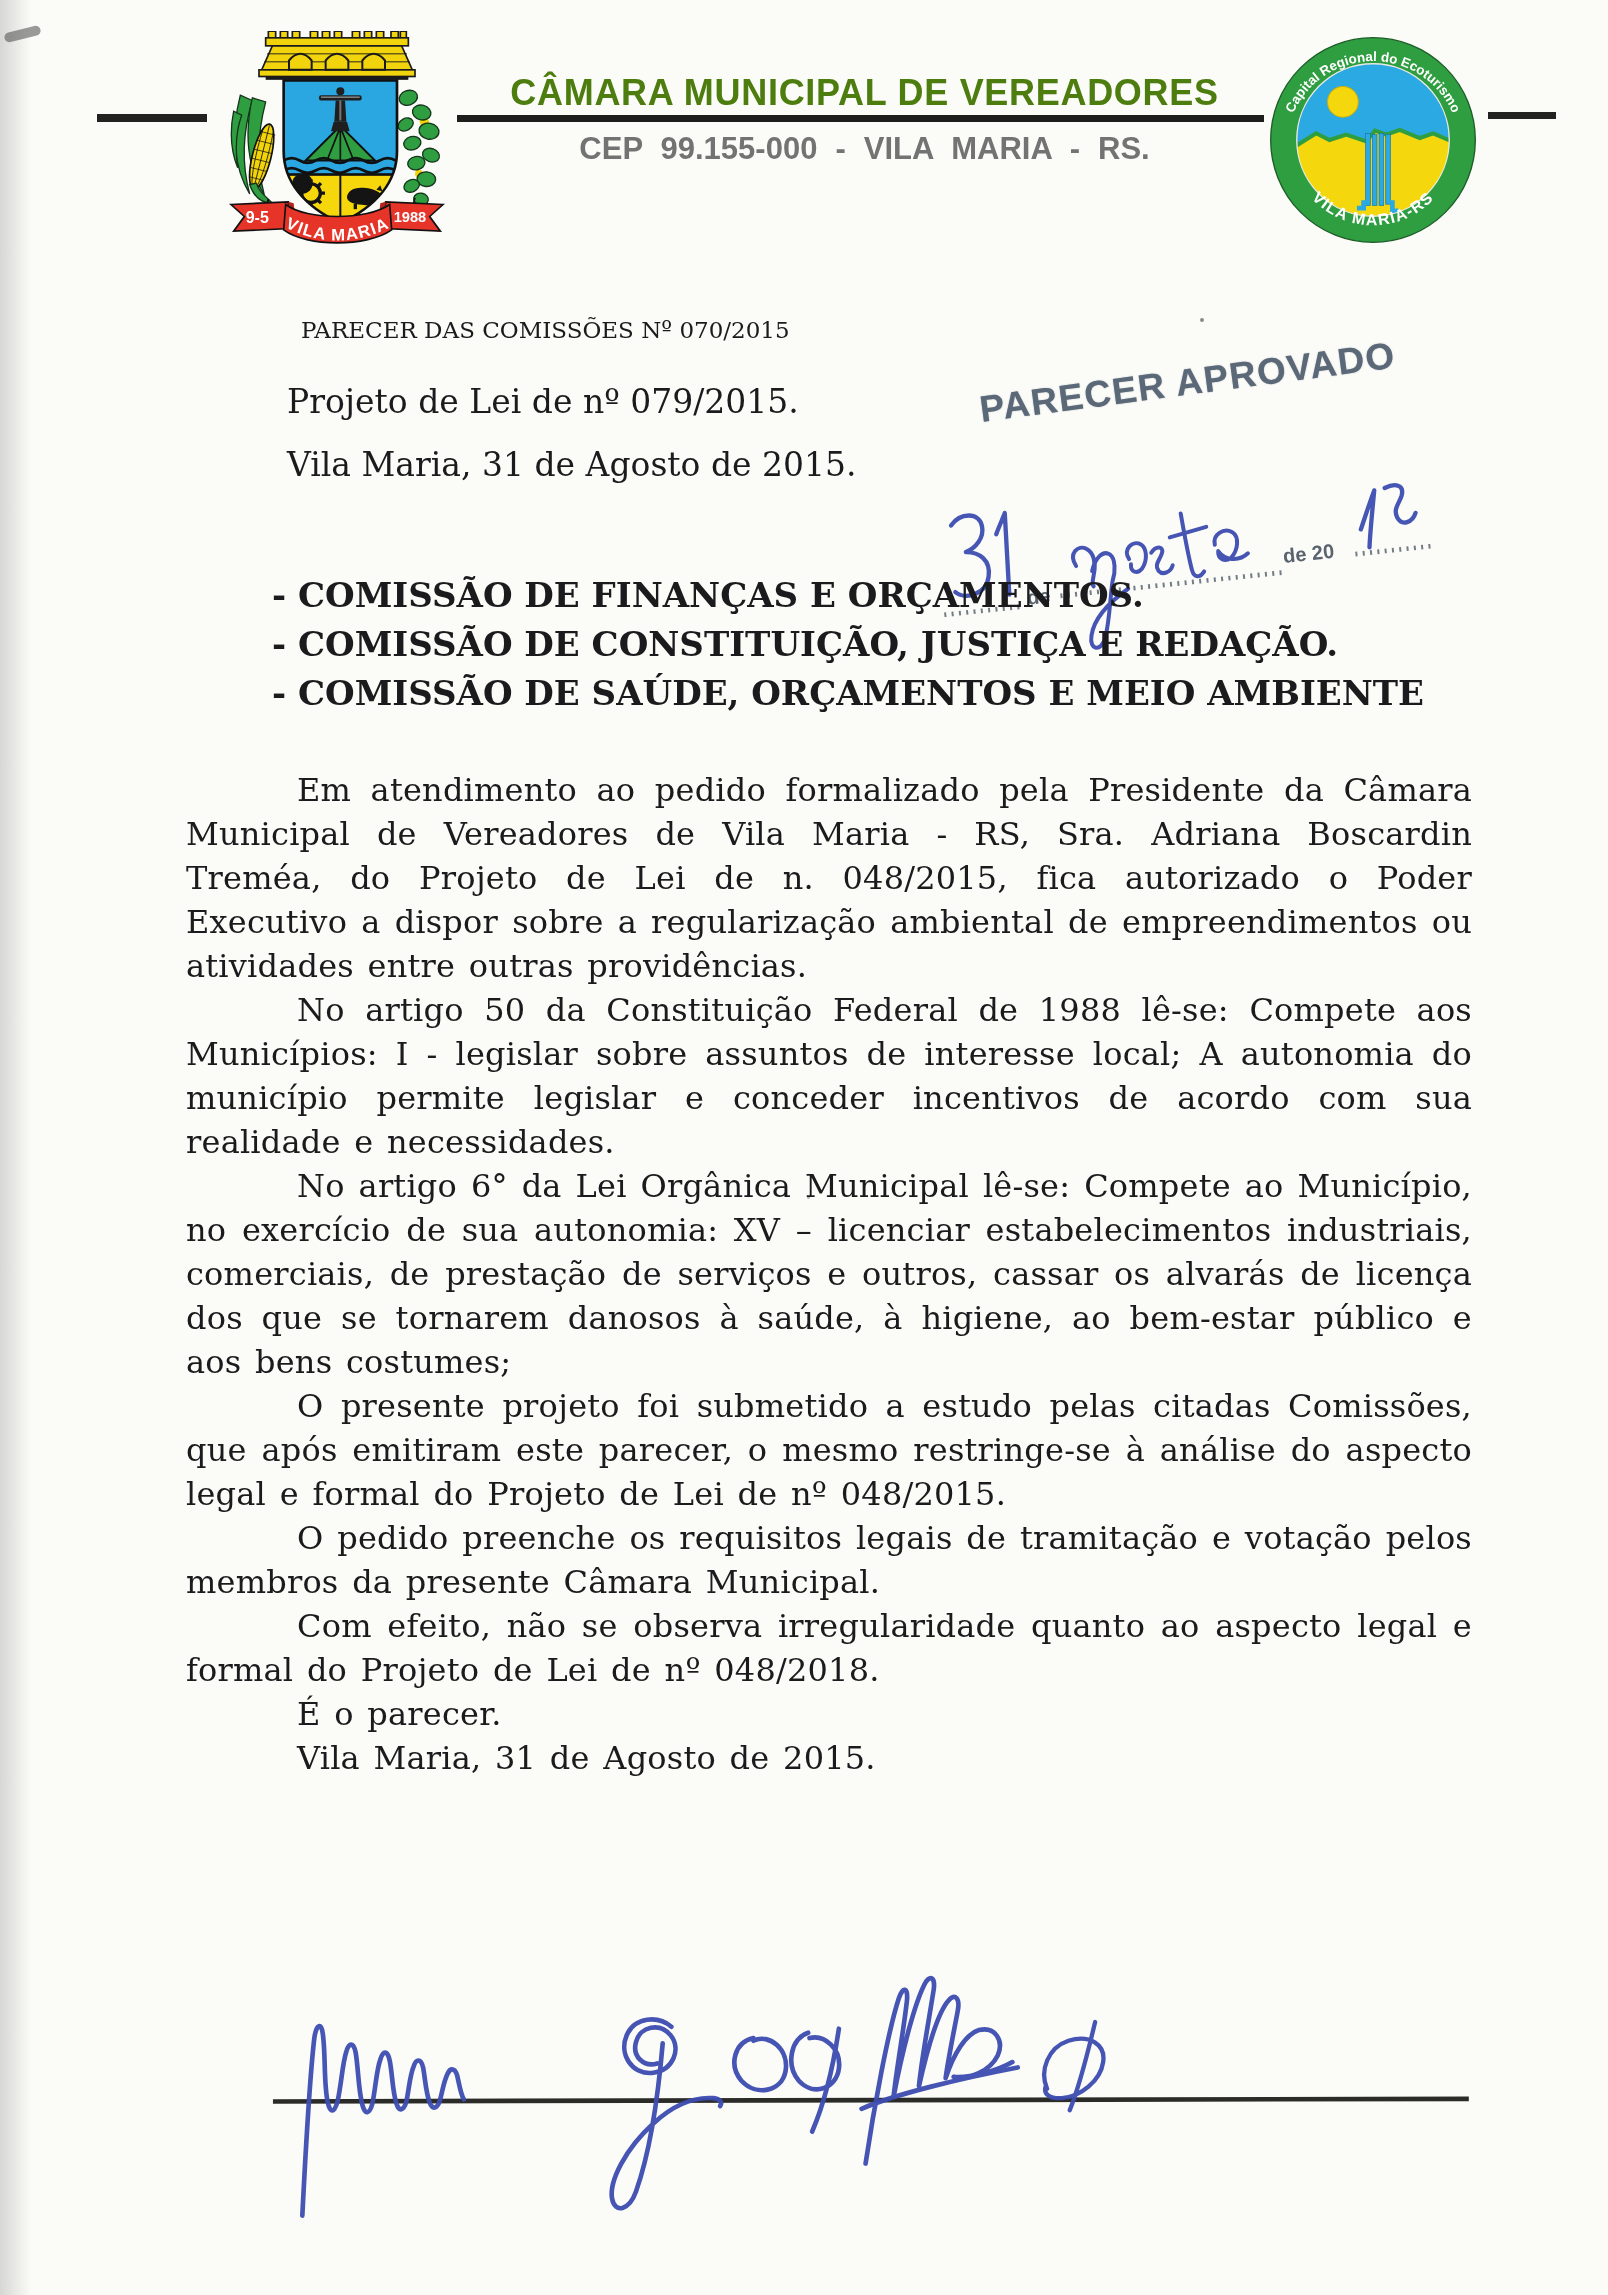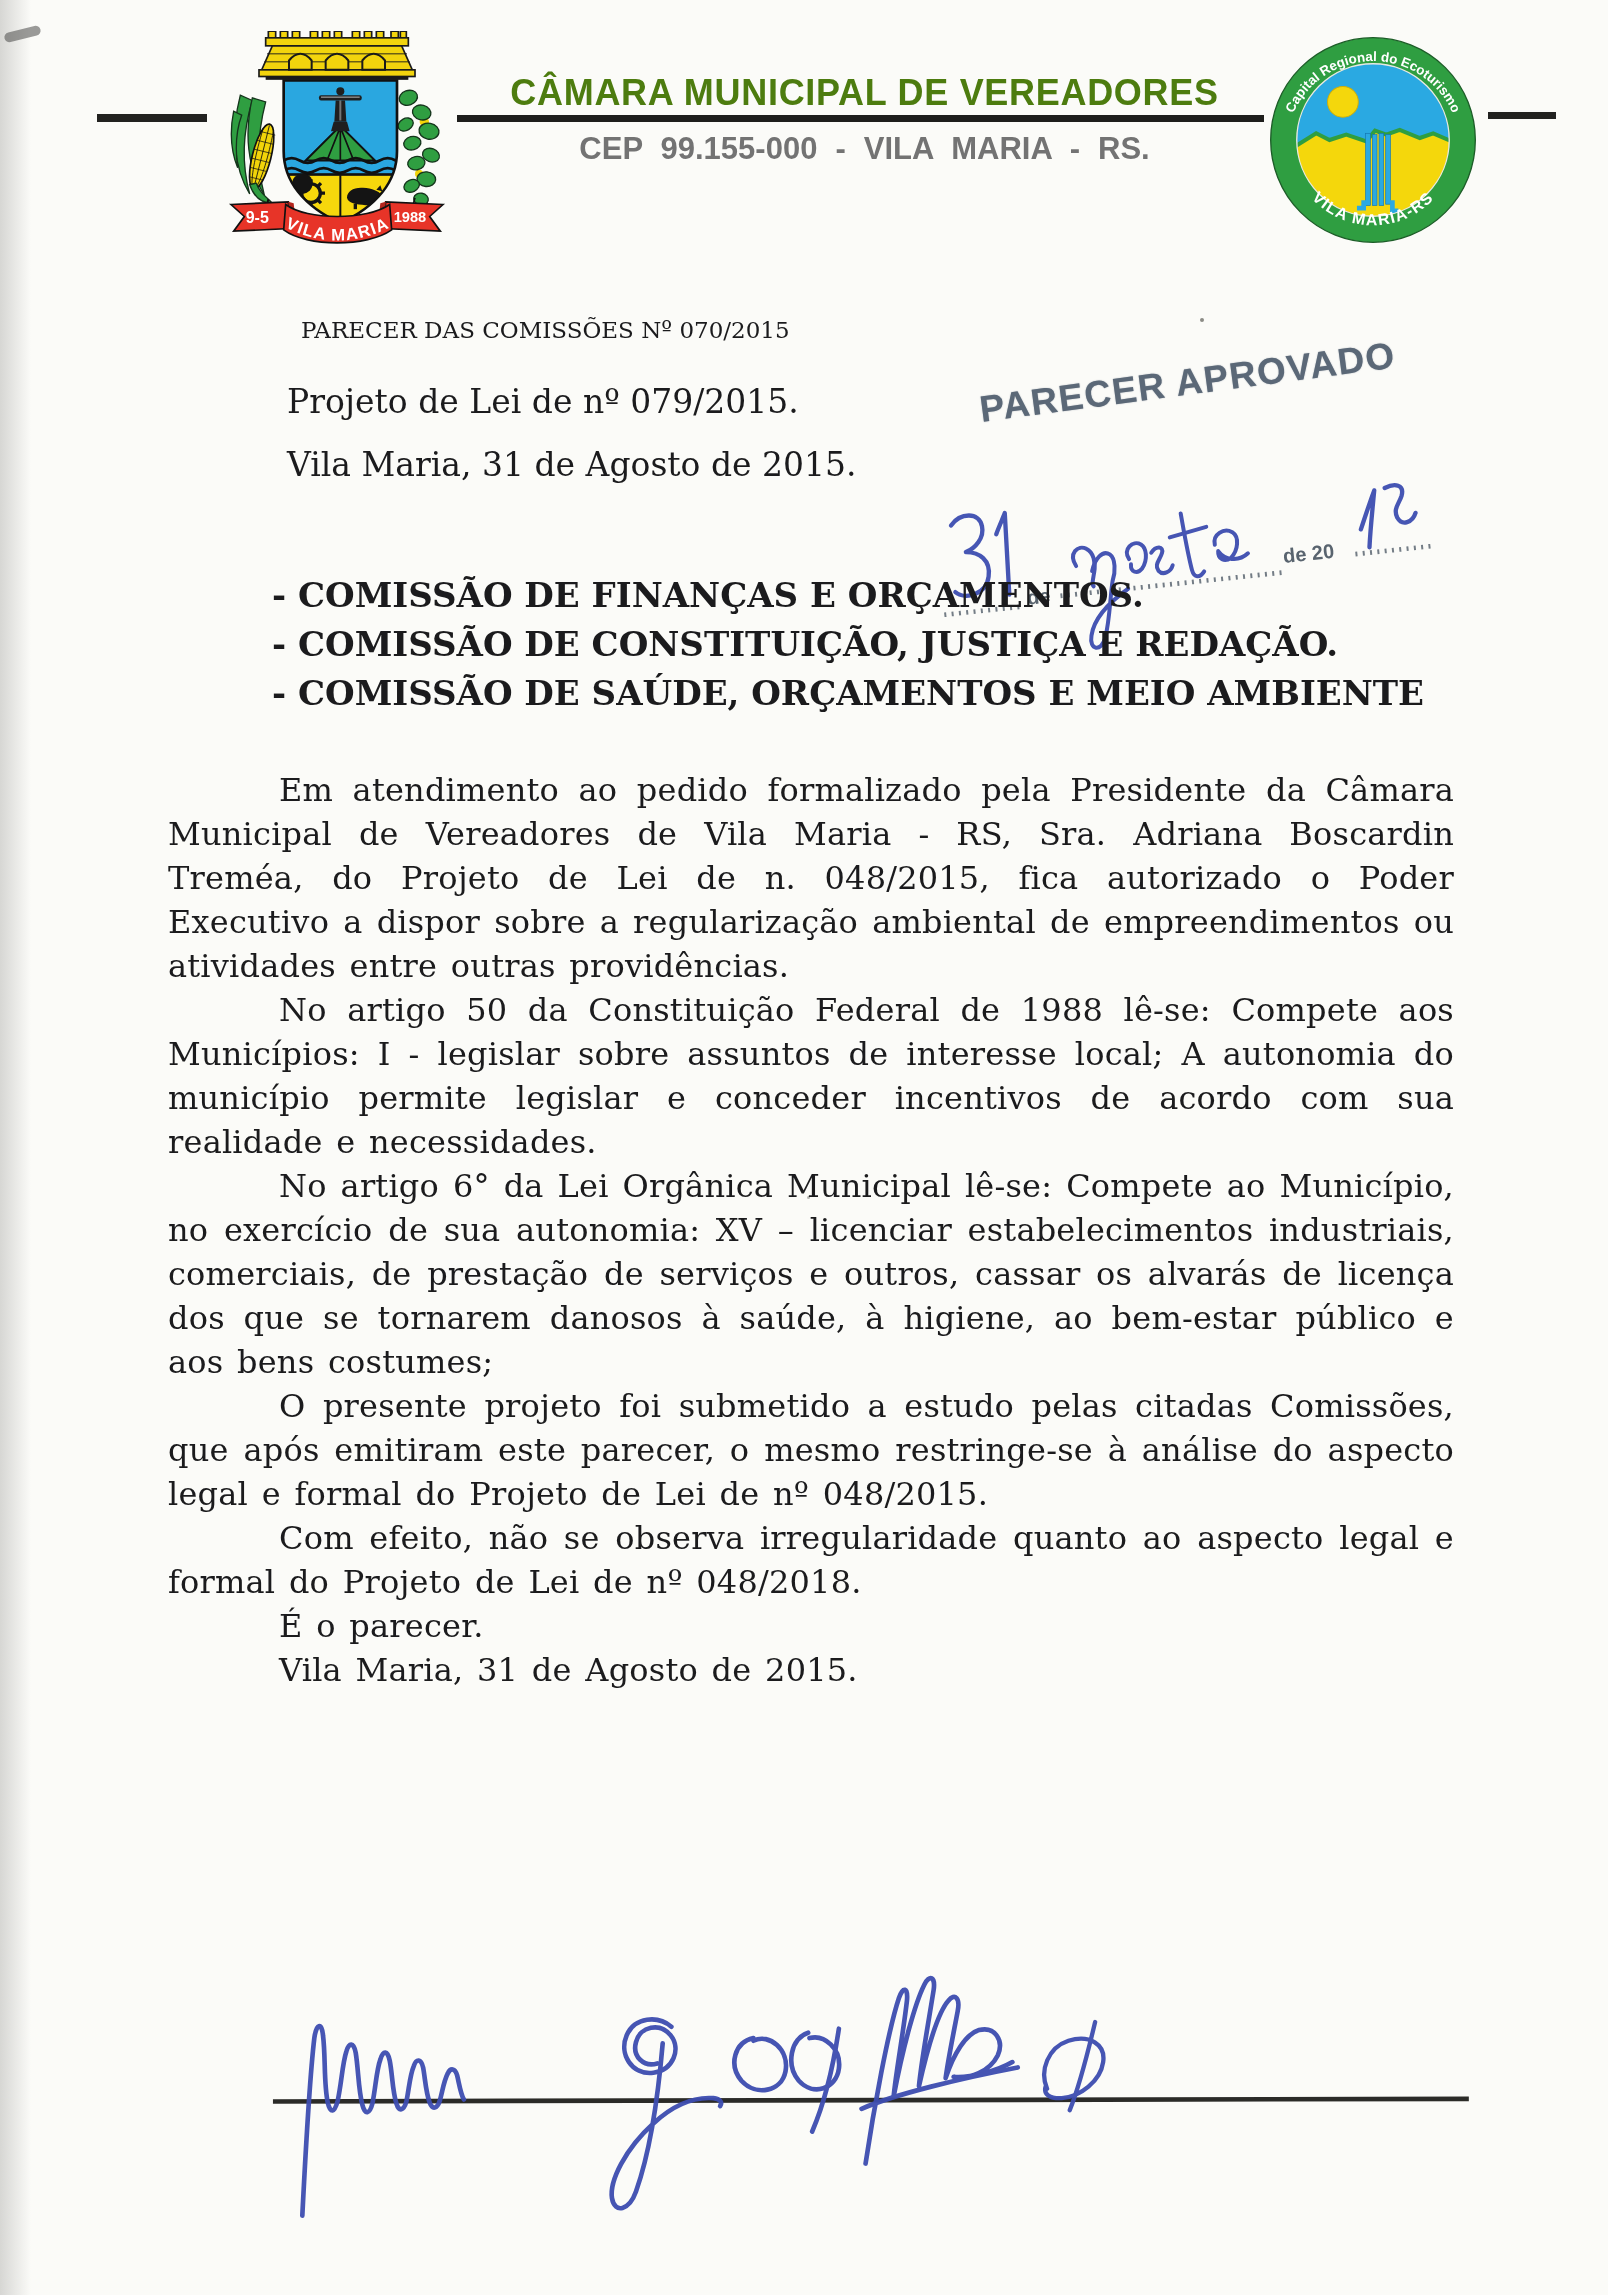--- a/index.html
+++ b/index.html
@@ -25,21 +25,21 @@
     font-family:"Liberation Sans",sans-serif;font-weight:bold;font-size:31px;
     word-spacing:9.4px;color:#737373;white-space:nowrap;}
   .hdr-dash{background:#222220;}
   
   #doc-title{left:301px;top:317px;font-weight:normal;font-size:23px;white-space:nowrap;}
   #doc-subject{left:287px;top:382px;font-size:33px;white-space:nowrap;}
   #doc-dateline{left:287px;top:445px;font-size:33px;white-space:nowrap;}
   
   #commissions{left:272px;top:571px;font-weight:bold;font-size:34px;line-height:49px;white-space:nowrap;}
   
-  #body-col{left:168px;top:768px;width:1286px;font-size:32px;line-height:44px;
+  #body-col{left:186px;top:768px;width:1286px;font-size:32px;line-height:44px;
     text-align:justify;letter-spacing:0.2px;word-spacing:3.3px;}
   #body-col p{margin:0;text-indent:111px;}
   #p1{margin-bottom:21.4px;} #p2{margin-bottom:21.4px;} #p3{margin-bottom:25px;}
   #p4{margin-bottom:16.7px;} #p5{margin-bottom:31px;}
   #closing{margin-top:83px;}
   #closing-dateline{margin-top:18px;}
   
   #stamp-approved{left:980px;top:389px;transform:rotate(-7.5deg);transform-origin:0 50%;
     font-family:"Liberation Sans",sans-serif;font-weight:bold;font-size:37px;
     letter-spacing:1.3px;color:#4f5d6e;opacity:.93;text-shadow:0 0 1.3px rgba(79,93,110,.55);
@@ -248,20 +248,21 @@
   <div>- COMISSÃO DE FINANÇAS E ORÇAMENTOS.</div>
   <div>- COMISSÃO DE CONSTITUIÇÃO, JUSTIÇA E REDAÇÃO.</div>
   <div>- COMISSÃO DE SAÚDE, ORÇAMENTOS E MEIO AMBIENTE</div>
 </div>
 
 <div class="abs" id="body-col">
   <p id="p1">Em atendimento ao pedido formalizado pela Presidente da Câmara Municipal de Vereadores de Vila Maria - RS, Sra. Adriana Boscardin Treméa, do Projeto de Lei de n. 048/2015, fica autorizado o Poder Executivo a dispor sobre a regularização ambiental de empreendimentos ou atividades entre outras providências.</p>
   <p id="p2">No artigo 50 da Constituição Federal de 1988 lê-se: Compete aos Municípios: I - legislar sobre assuntos de interesse local; A autonomia do município permite legislar e conceder incentivos de acordo com sua realidade e necessidades.</p>
   <p id="p3">No artigo 6° da Lei Orgânica Municipal lê-se: Compete ao Município, no exercício de sua autonomia: XV – licenciar estabelecimentos industriais, comerciais, de prestação de serviços e outros, cassar os alvarás de licença dos que se tornarem danosos à saúde, à higiene, ao bem-estar público e aos bens costumes;</p>
   <p id="p4">O presente projeto foi submetido a estudo pelas citadas Comissões, que após emitiram este parecer, o mesmo restringe-se à análise do aspecto legal e formal do Projeto de Lei de nº 048/2015.</p>
+  <p id="p5">O pedido preenche os requisitos legais de tramitação e votação pelos membros da presente Câmara Municipal.</p>
   <p id="p6">Com efeito, não se observa irregularidade quanto ao aspecto legal e formal do Projeto de Lei de nº 048/2018.</p>
   <p id="closing">É o parecer.</p>
   <p id="closing-dateline">Vila Maria, 31 de Agosto de 2015.</p>
 </div>
 
 <svg class="abs" id="sig-area" width="1609" height="325" viewBox="0 2950 2409 487">
   <line x1="408" y1="3147" x2="2200" y2="3143" stroke="#2b2b28" stroke-width="7"></line>
   <g class="ink" stroke-width="7">
     <path d="M452,3318 C456,3240 462,3120 470,3052 C473,3030 481,3028 483,3048 C487,3080 484,3120 490,3148 C494,3166 500,3164 505,3146 C511,3118 512,3090 518,3072 C522,3058 529,3058 532,3074 C536,3098 536,3130 542,3152 C546,3168 553,3166 557,3150 C562,3126 563,3100 569,3084 C573,3070 580,3070 583,3086 C587,3106 587,3132 593,3150 C597,3163 604,3161 608,3147 C612,3128 613,3108 619,3094 C623,3082 630,3083 633,3096 C636,3112 637,3134 643,3149 C647,3160 654,3158 658,3146 C662,3132 664,3116 670,3105 C674,3096 681,3097 684,3108 C687,3120 689,3135 694,3144"></path>
     <path d="M1005,3035 C985,3018 950,3020 938,3048 C926,3076 946,3108 978,3104 C1008,3100 1020,3068 1004,3048 C988,3028 958,3034 952,3058 C946,3080 964,3096 984,3090"></path>

